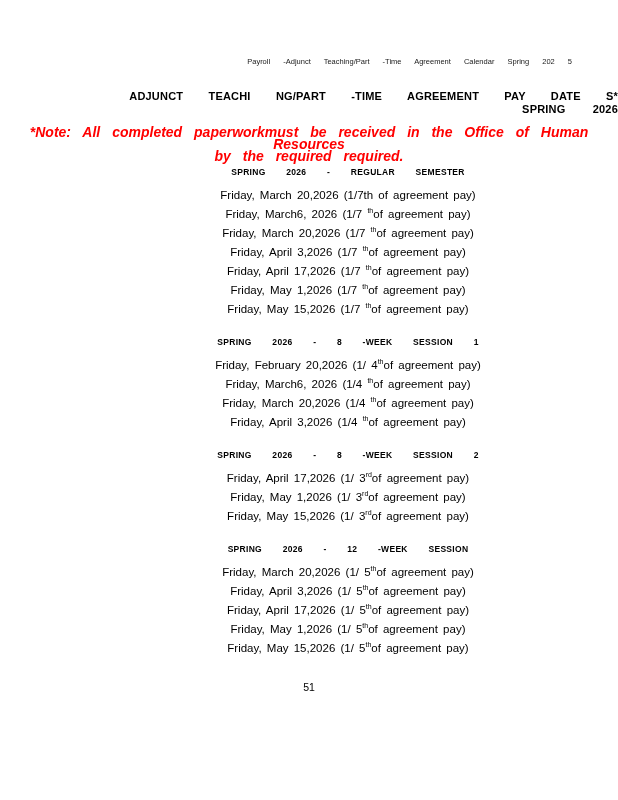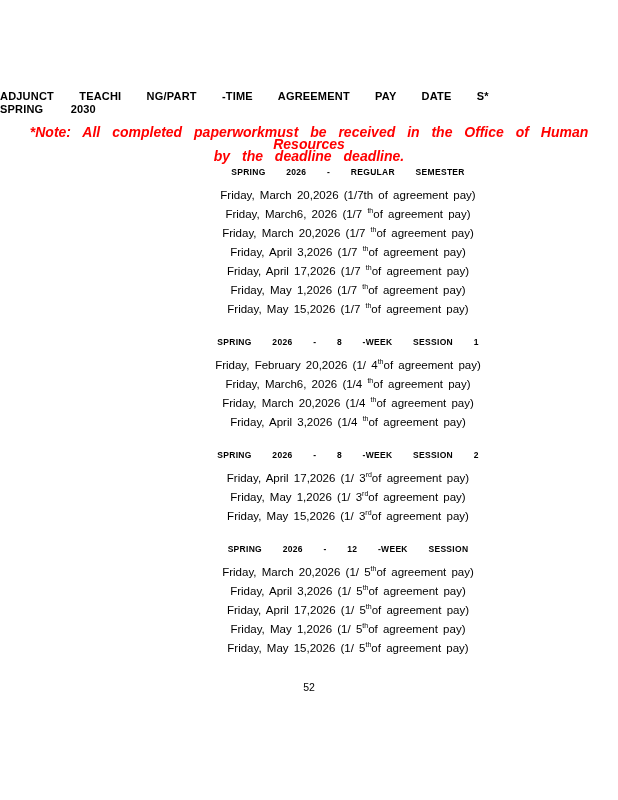--- a/index.html
+++ b/index.html
@@ -22,21 +22,21 @@
     font-size: 7.5px;
     word-spacing: 11px;
     color: #1a1a1a;
     font-family: "Liberation Sans", sans-serif;
   }
   .doc-title {
     position: absolute;
     top: 90px;
     left: 0;
     width: 100%;
-    text-align: left;
+    text-align: right;
     font-weight: bold;
     font-size: 11px;
     line-height: 13px;
     letter-spacing: 0.2px;
   }
   .doc-title .title-line1 { word-spacing: 22px; display: block; }
   .doc-title .title-line2 { word-spacing: 24px; display: block; }
   .note {
     position: absolute;
     top: 126px;
@@ -85,29 +85,30 @@
     width: 100%;
     text-align: center;
     font-size: 10.5px;
   }
 </style>
 </head>
 <body>
 
 <div class="page">
 
+  <div class="header-line">Payroll -Adjunct Teaching/Part -Time Agreement Calendar Spring 202 5</div>
 
   <div class="doc-title">
     <span class="title-line1">ADJUNCT TEACHI NG/PART -TIME AGREEMENT PAY DATE S*</span>
-    <span class="title-line2">SPRING 2030</span>
+    <span class="title-line2">SPRING 2026</span>
   </div>
 
   <div class="note" style="color: rgb(255, 0, 0);">
     <span>*Note: All completed paperworkmust be received in the Office of Human Resources</span><br>
-    <span>by the deadline deadline.</span>
+    <span>by the required required.</span>
   </div>
 
   <div class="sections">
       <section class="section">
         <div class="section-heading">SPRING 2026 - REGULAR SEMESTER</div>
         <div class="date-line">Friday, March 20,2026 (1/7th of agreement pay)</div>
         <div class="date-line">Friday, March6, 2026 (1/7 <sup class="ordinal">th</sup>of agreement pay)</div>
         <div class="date-line">Friday, March 20,2026 (1/7 <sup class="ordinal">th</sup>of agreement pay)</div>
         <div class="date-line">Friday, April 3,2026 (1/7 <sup class="ordinal">th</sup>of agreement pay)</div>
         <div class="date-line">Friday, April 17,2026 (1/7 <sup class="ordinal">th</sup>of agreement pay)</div>
@@ -130,15 +131,15 @@
       <section class="section">
         <div class="section-heading">SPRING 2026 - 12 -WEEK SESSION</div>
         <div class="date-line">Friday, March 20,2026 (1/ 5<sup class="ordinal">th</sup>of agreement pay)</div>
         <div class="date-line">Friday, April 3,2026 (1/ 5<sup class="ordinal">th</sup>of agreement pay)</div>
         <div class="date-line">Friday, April 17,2026 (1/ 5<sup class="ordinal">th</sup>of agreement pay)</div>
         <div class="date-line">Friday, May 1,2026 (1/ 5<sup class="ordinal">th</sup>of agreement pay)</div>
         <div class="date-line">Friday, May 15,2026 (1/ 5<sup class="ordinal">th</sup>of agreement pay)</div>
       </section>
     </div>
 
-  <div class="page-number">52</div>
+  <div class="page-number">51</div>
 
 </div>
 
 </body></html>

